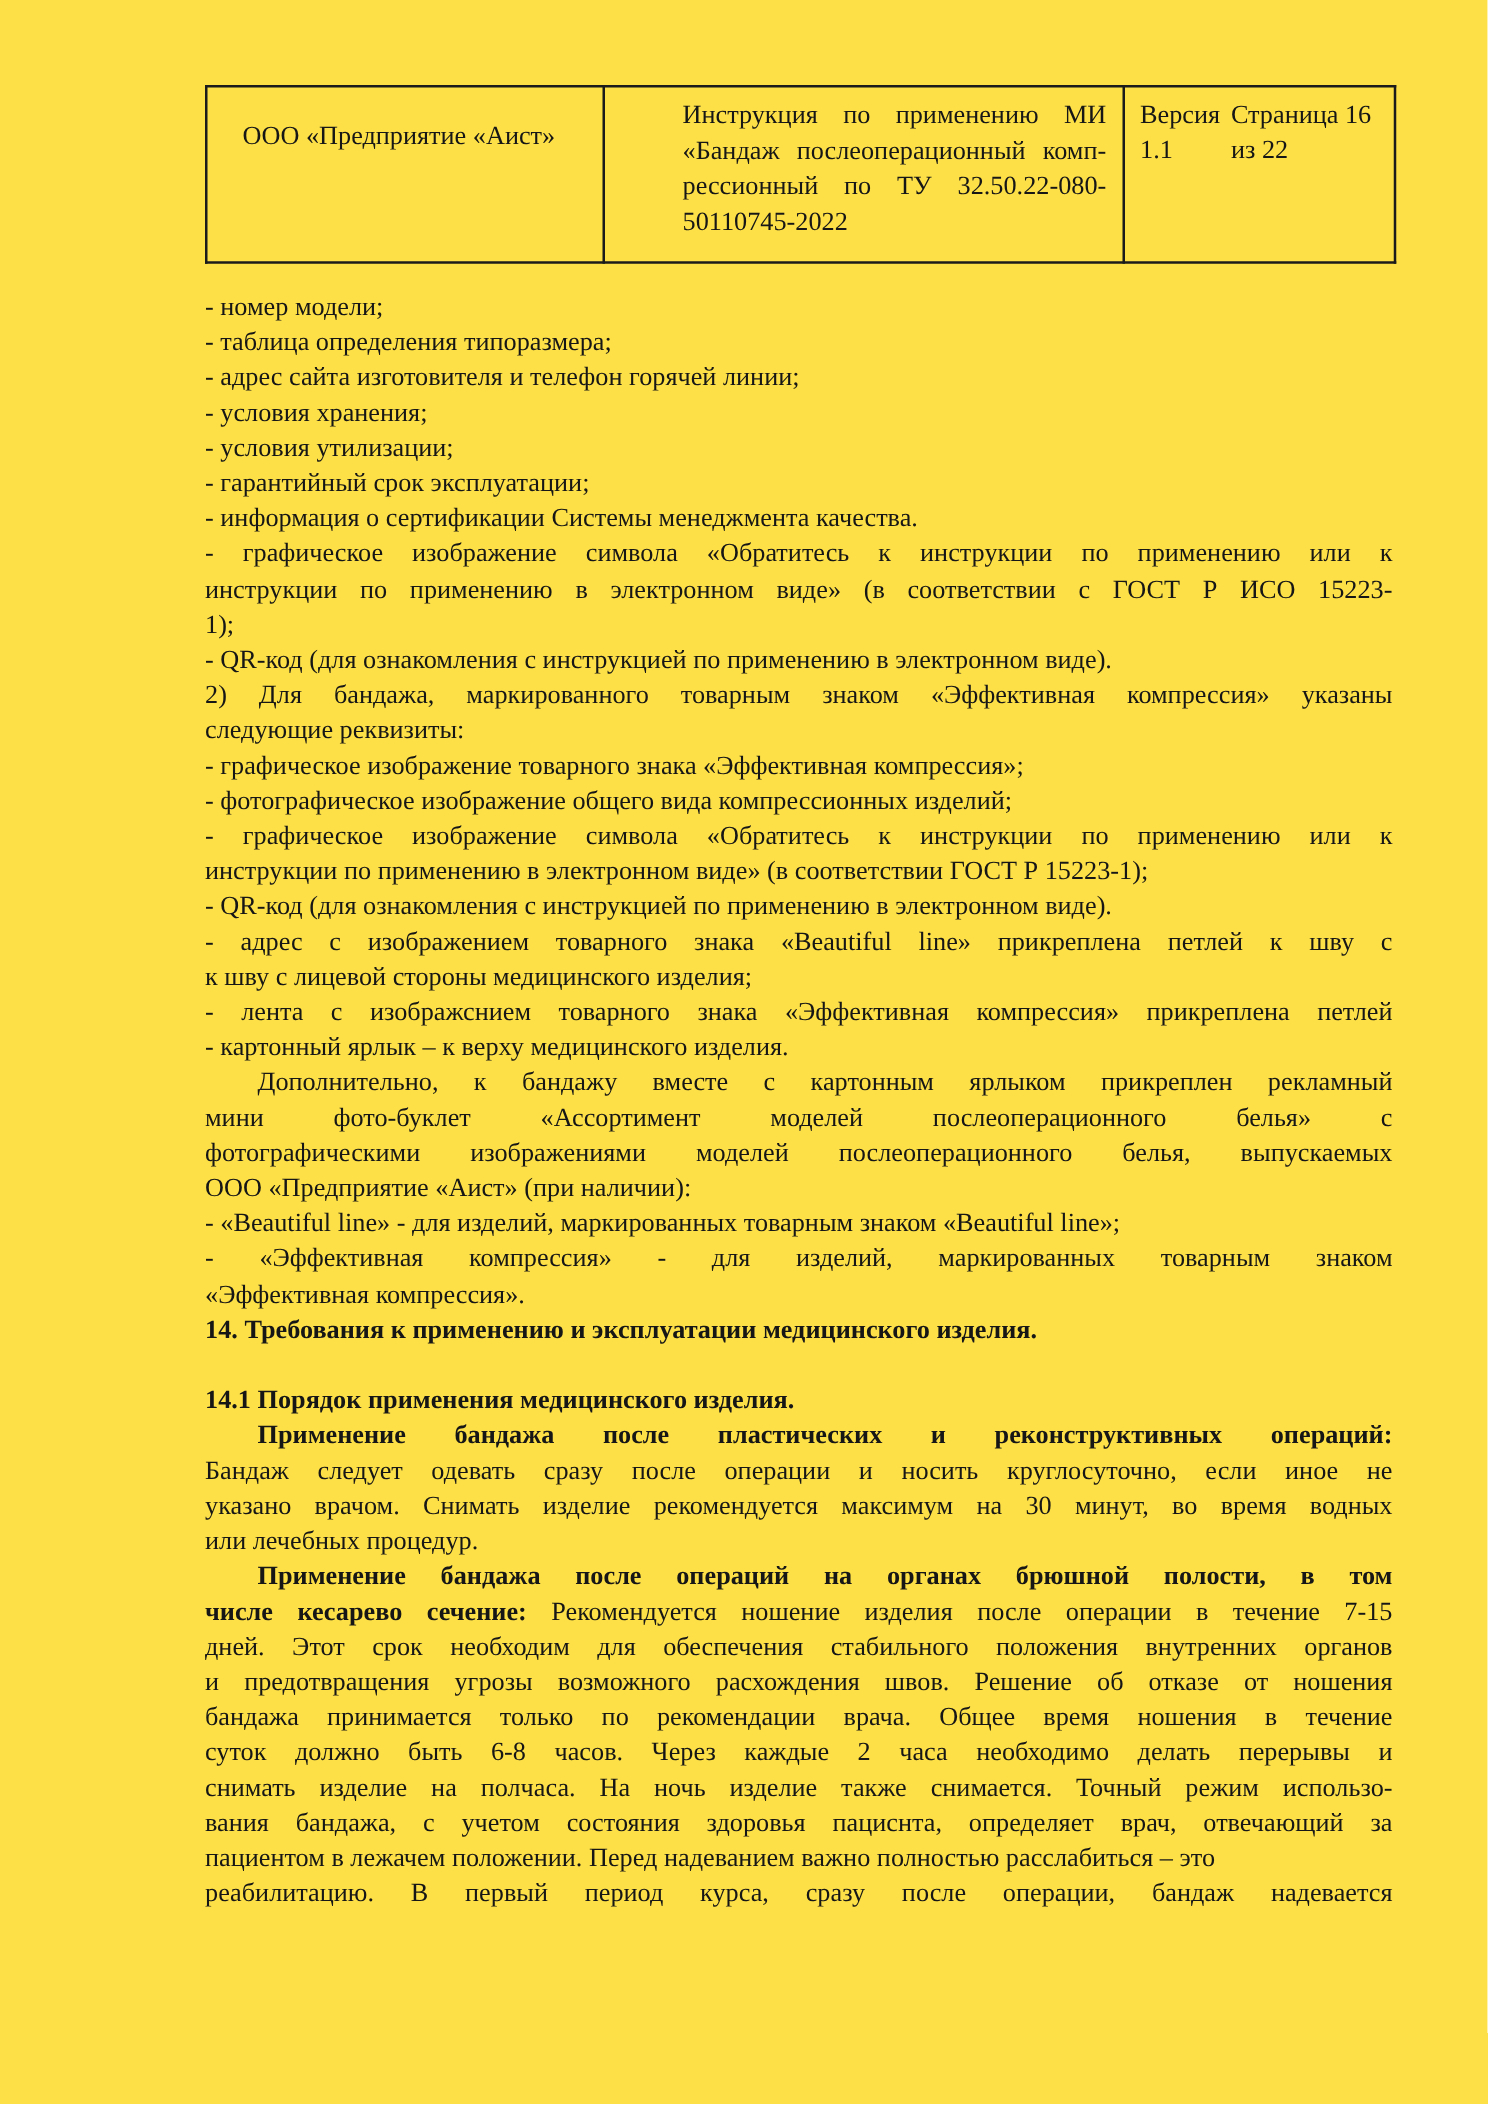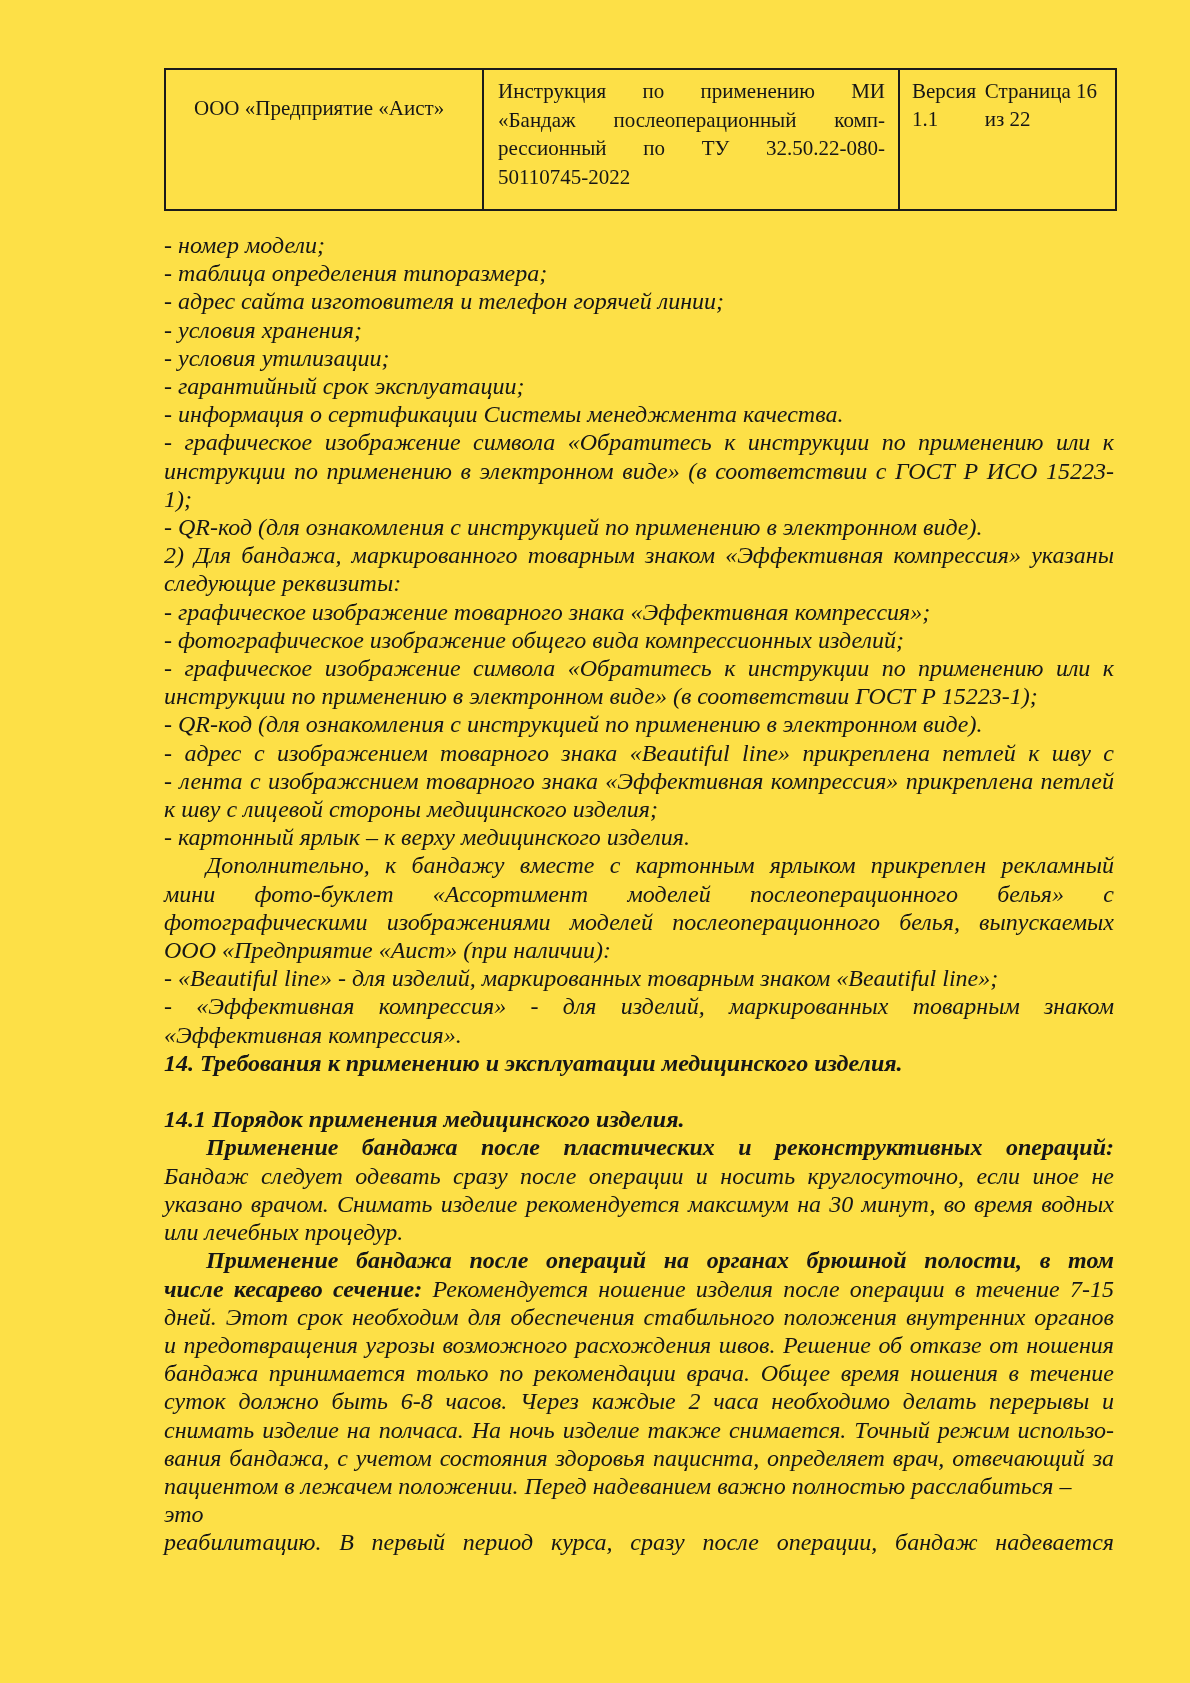--- a/index.html
+++ b/index.html
@@ -21,26 +21,26 @@
   .header-table td {
     border:2.5px solid #1b1b1b;
     vertical-align:top;
     font-size:21px;
     line-height:28px;
     height:140px;
   }
   td.c1 { width:318px; padding:24px 8px 0 28px; }
   td.c2 { width:416px; padding:7px 13px 0 14px; }
   td.c3 { width:217px; padding:7px 6px 10px 12px; }
-  .c2 .hline { line-height:28.5px; }
+  .c2 .hline { line-height:28.5px;margin-left:48px; }
   .c2 .hline.j { text-align:justify; text-align-last:justify; }
   .c3-inner { height:122px; display:flex; flex-direction:row; justify-content:space-between; }
   .body-text {
     position:absolute; left:164px; top:231px; width:950px;
-    font-size:24px; line-height:28.2px;font-style:italic;
+    font-size:21px; line-height:28.2px;
   }
   .line { min-height:28.2px; white-space:normal; }
   .line.j { text-align:justify; text-align-last:justify; }
   .line.ind { padding-left:42px; }
   .b { font-weight:bold; }
 </style>
 </head>
 <body>
 
 <div class="page">
@@ -82,22 +82,22 @@
       <div class="line"><span>1);</span></div>
       <div class="line"><span>- QR-код (для ознакомления с инструкцией по применению в электронном виде).</span></div>
       <div class="line j"><span>2) Для бандажа, маркированного товарным знаком «Эффективная компрессия» указаны</span></div>
       <div class="line"><span>следующие реквизиты:</span></div>
       <div class="line"><span>- графическое изображение товарного знака «Эффективная компрессия»;</span></div>
       <div class="line"><span>- фотографическое изображение общего вида компрессионных изделий;</span></div>
       <div class="line j"><span>- графическое изображение символа «Обратитесь к инструкции по применению или к</span></div>
       <div class="line"><span>инструкции по применению в электронном виде» (в соответствии ГОСТ Р 15223-1);</span></div>
       <div class="line"><span>- QR-код (для ознакомления с инструкцией по применению в электронном виде).</span></div>
       <div class="line j"><span>- адрес с изображением товарного знака «Beautiful line» прикреплена петлей к шву с</span></div>
+      <div class="line"><span>к шву с лицевой стороны медицинского изделия;</span></div>
       <div class="line j"><span>- лента с изображснием товарного знака «Эффективная компрессия» прикреплена петлей</span></div>
-      <div class="line"><span>к шву с лицевой стороны медицинского изделия;</span></div>
       <div class="line"><span>- картонный ярлык – к верху медицинского изделия.</span></div>
       <div class="line j ind"><span>Дополнительно, к бандажу вместе с картонным ярлыком прикреплен рекламный</span></div>
       <div class="line j"><span>мини фото-буклет «Ассортимент моделей послеоперационного белья» с</span></div>
       <div class="line j"><span>фотографическими изображениями моделей послеоперационного белья, выпускаемых</span></div>
       <div class="line"><span>ООО «Предприятие «Аист» (при наличии):</span></div>
       <div class="line"><span>- «Beautiful line» - для изделий, маркированных товарным знаком «Beautiful line»;</span></div>
       <div class="line j"><span>- «Эффективная компрессия» - для изделий, маркированных товарным знаком</span></div>
       <div class="line"><span>«Эффективная компрессия».</span></div>
       <div class="line"><span class="b">14. Требования к применению и эксплуатации медицинского изделия.</span></div>
       <div class="line"></div>

